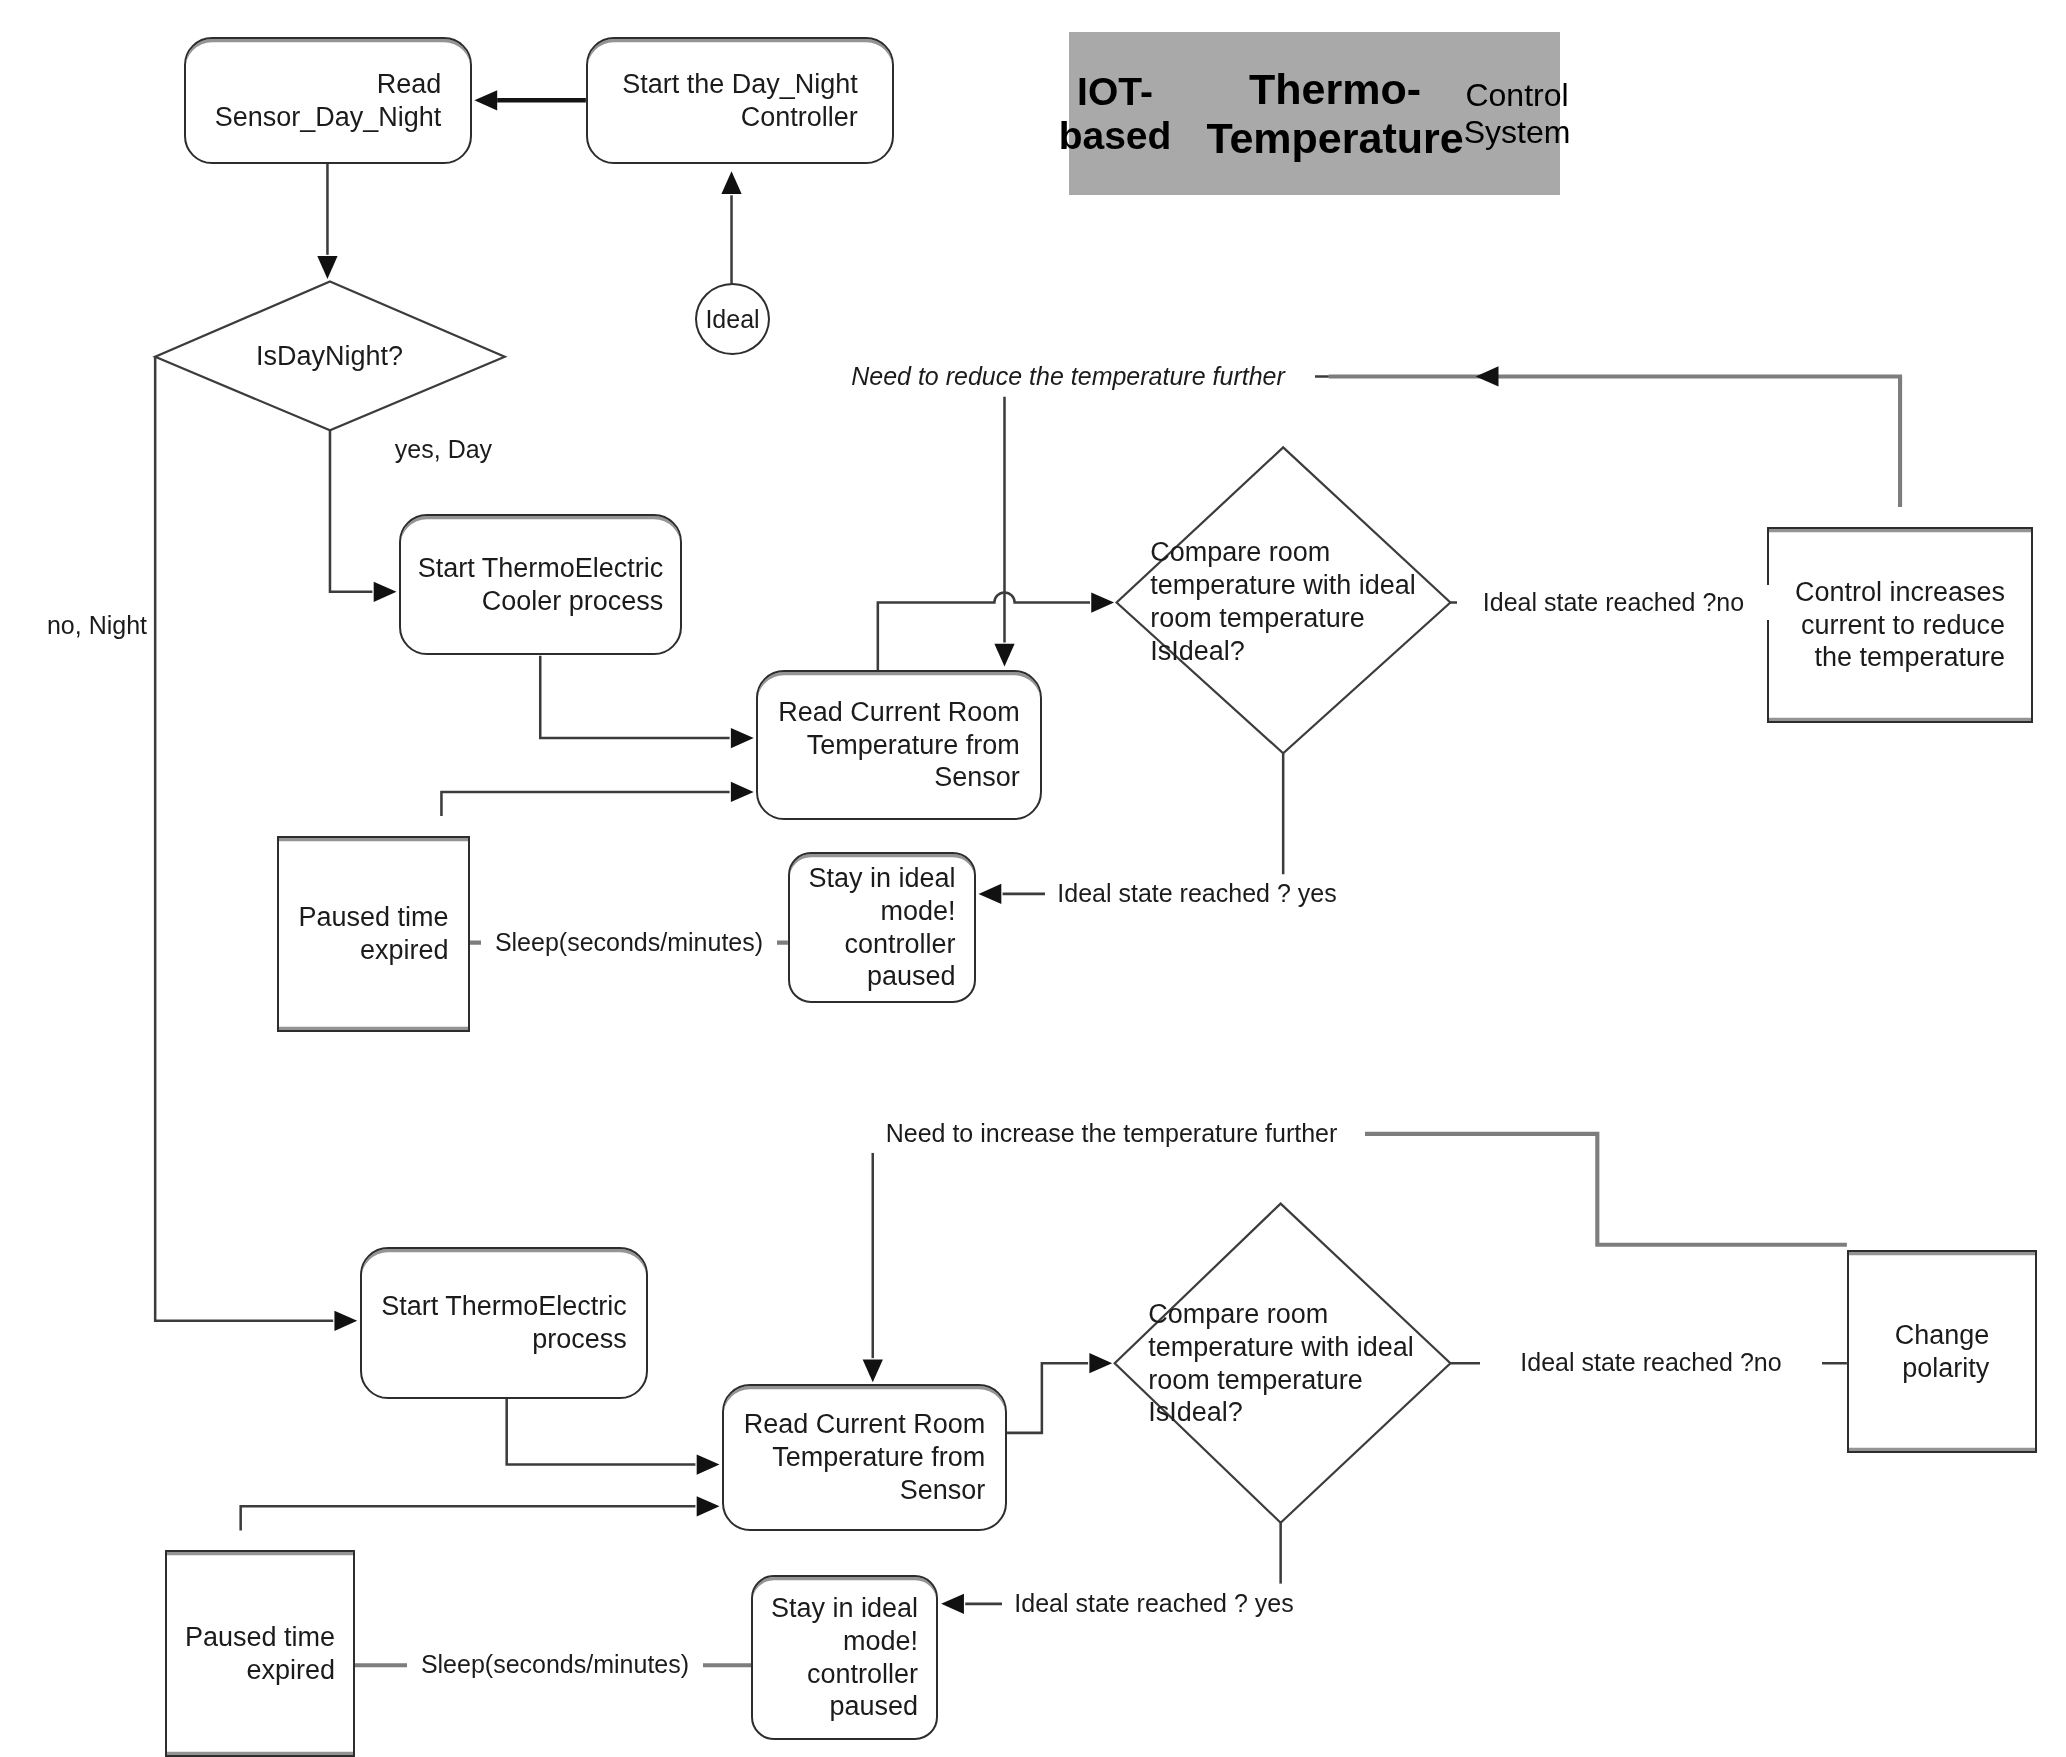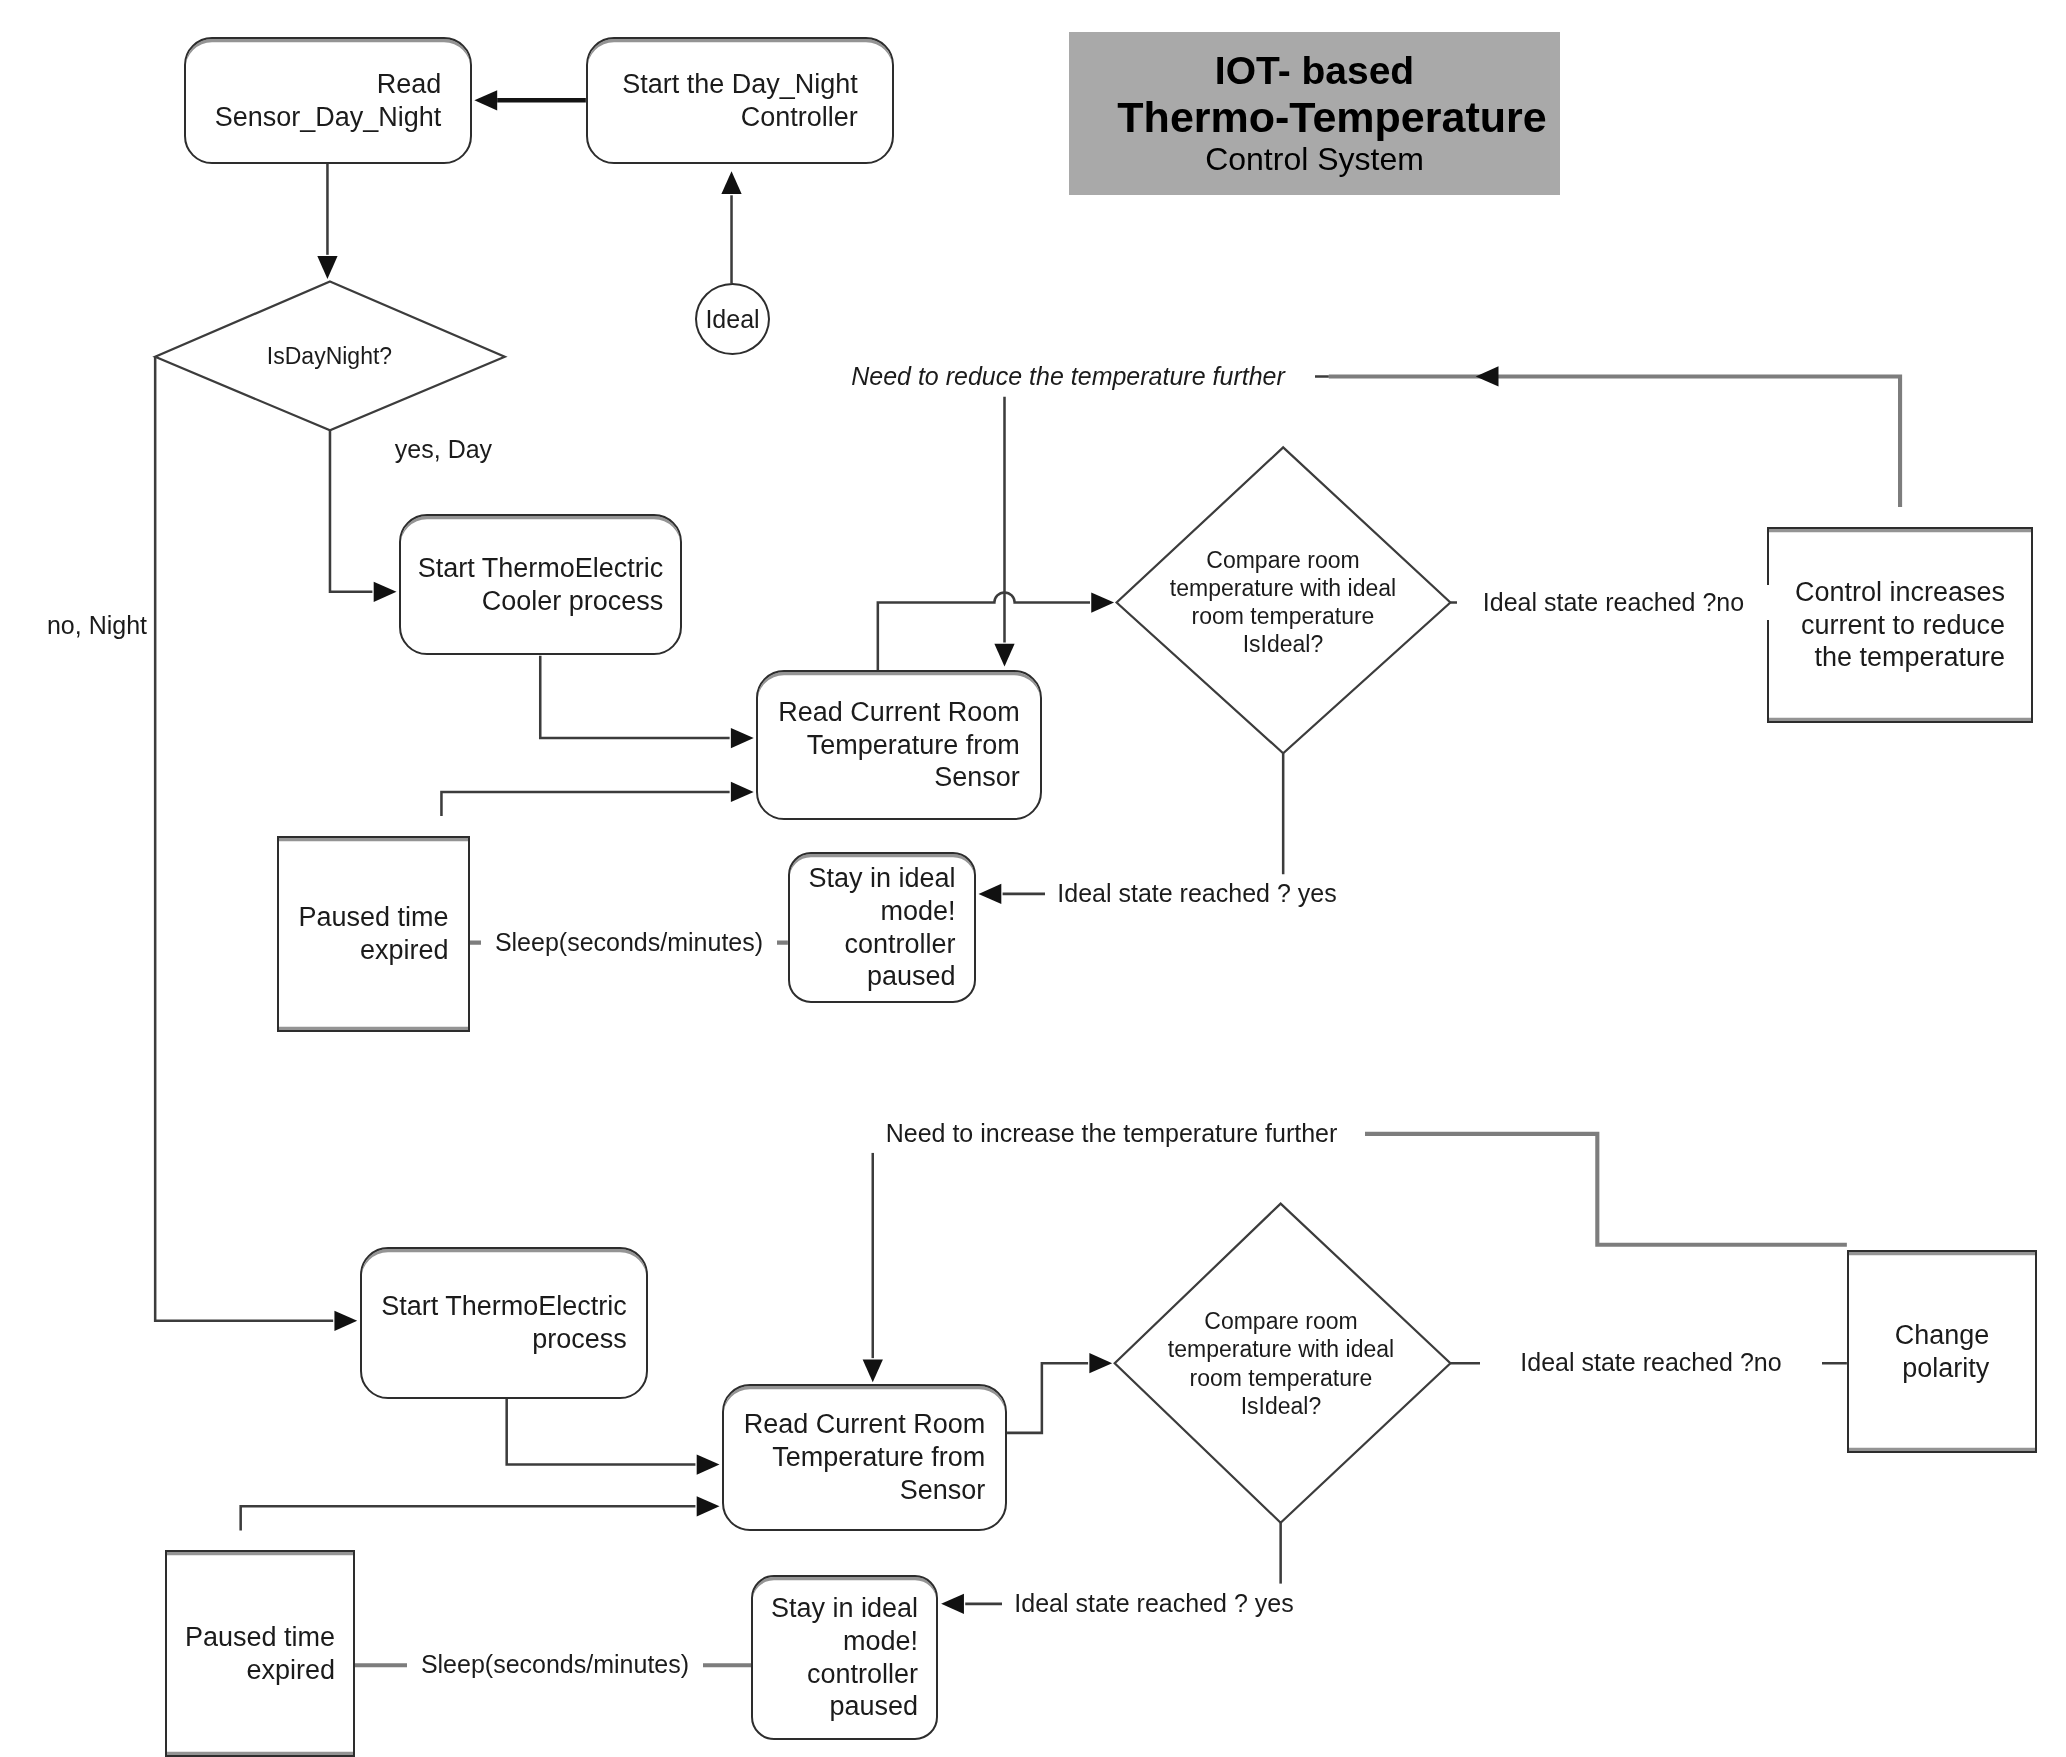--- a/index.html
+++ b/index.html
@@ -16,30 +16,30 @@
   .node{
     position:absolute;display:flex;align-items:center;justify-content:center;
     text-align:right;background:#ffffff;border:2.5px solid #2d2d2d;box-sizing:border-box;
     font-size:27px;line-height:1.22;white-space:pre-line;
   }
   .rounded{border-radius:28px;box-shadow:inset 0 3.8px 0 -0.6px #949494;}
   .rect{box-shadow:inset 0 3.8px 0 -0.6px #949494, inset 0 -3.8px 0 -0.6px #949494;margin-top:20px;}
   .ellipse{border-radius:50%;font-size:25px;box-shadow:none;}
   .dlabel{
     position:absolute;display:flex;align-items:center;justify-content:center;
-    text-align:center;font-size:23px;line-height:1.22;white-space:pre-line;
+    text-align:left;font-size:27px;line-height:1.22;white-space:pre-line;
   }
   .elabel{
     position:absolute;display:flex;align-items:center;justify-content:center;
     text-align:center;font-size:25px;white-space:nowrap;
   }
   .wbg{background:#ffffff;}
   #title-block{
     position:absolute;left:1069px;top:32px;width:491px;height:163px;background:#a9a9a9;
-    display:flex;flex-direction:column;align-items:center;justify-content:center;
+    display:flex;flex-direction:row;align-items:center;justify-content:center;
     text-align:center;color:#000000;
   }
   .t1{font-weight:bold;font-size:39px;line-height:1.12;}
   .t2{font-weight:bold;font-size:43px;line-height:1.12;margin-left:35px;}
   .t3{font-size:32px;line-height:1.15;}
 </style>
 </head>
 <body>
 
 <div id="canvas">

